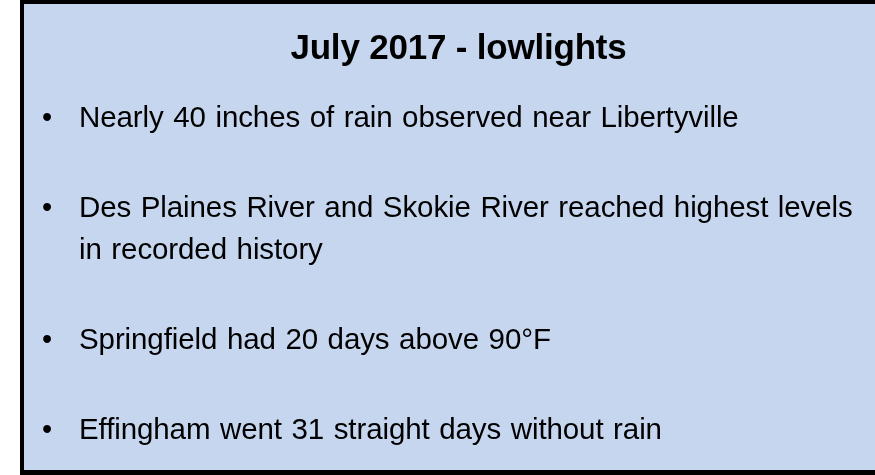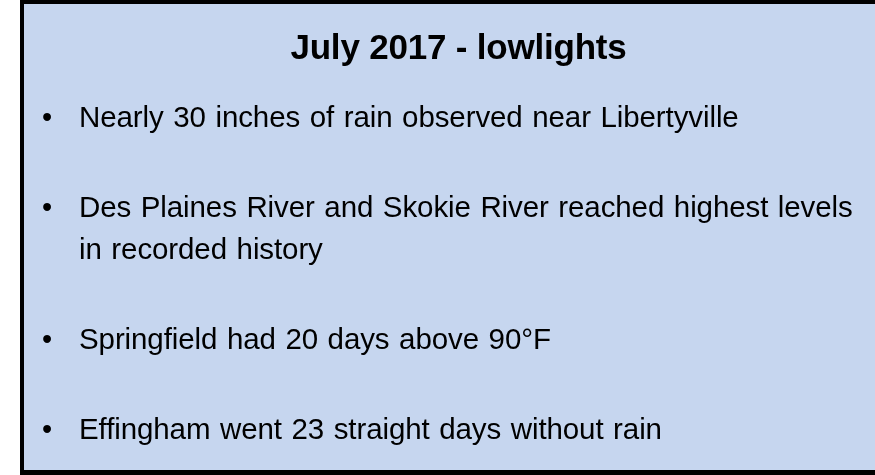--- a/index.html
+++ b/index.html
@@ -88,32 +88,32 @@
 <body>
 
 <div id="slide">
 
   <div id="slide-title">July 2017 - lowlights</div>
 
   <ul id="bullet-list">
 
     <li class="bullet-item" data-index="0">
       <span class="bullet-marker">•</span>
-      <span class="bullet-text">Nearly 30 inches of rain observed  near Libertyville</span>
+      <span class="bullet-text">Nearly 40 inches of rain observed  near Libertyville</span>
     </li>
 
     <li class="bullet-item" data-index="1">
       <span class="bullet-marker">•</span>
       <span class="bullet-text">Des Plaines River and Skokie River reached highest levels in recorded history</span>
     </li>
 
     <li class="bullet-item" data-index="2">
       <span class="bullet-marker">•</span>
       <span class="bullet-text">Springfield had 20 days above 90°F</span>
     </li>
 
     <li class="bullet-item" data-index="3">
       <span class="bullet-marker">•</span>
-      <span class="bullet-text">Effingham went 23 straight days without rain</span>
+      <span class="bullet-text">Effingham went 31 straight days without rain</span>
     </li>
 
   </ul>
 </div>
 
 </body></html>

